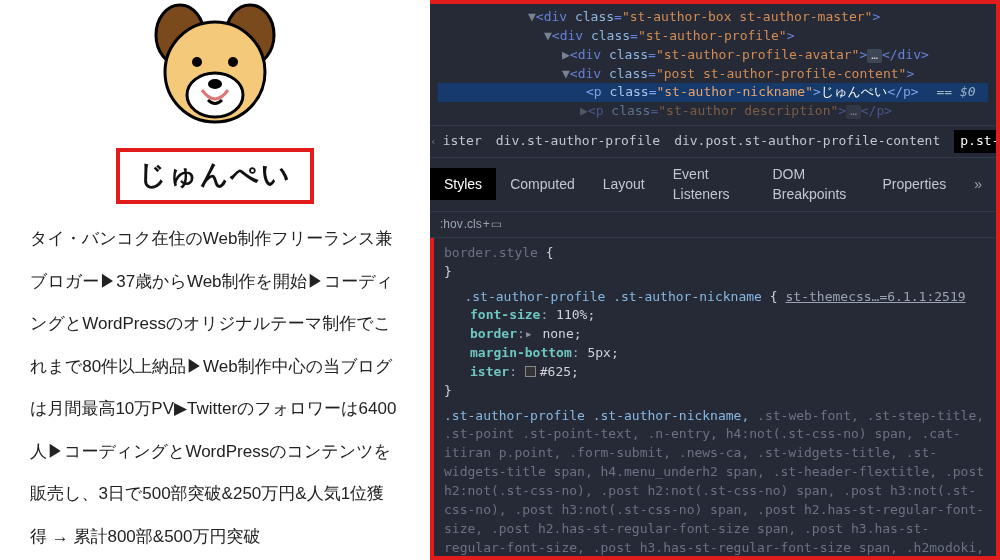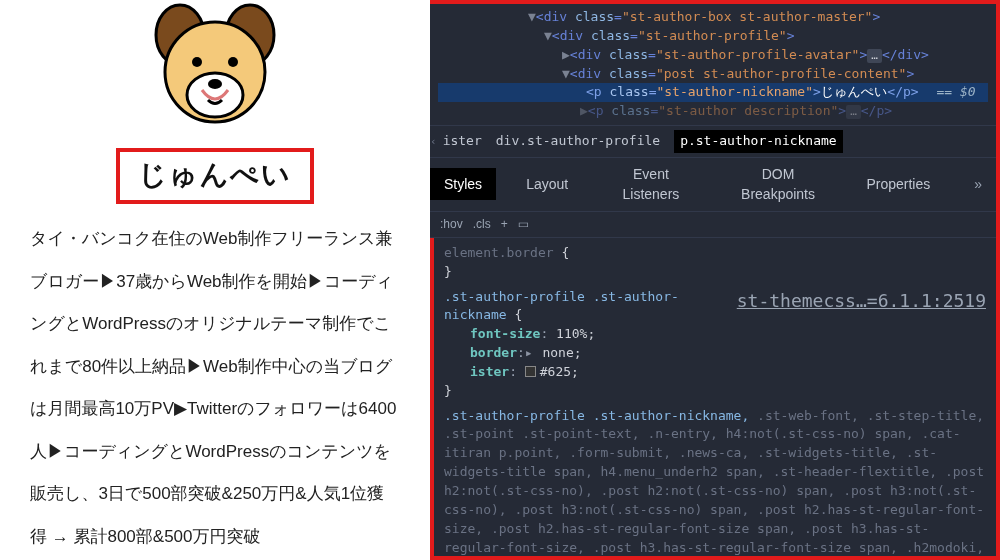--- a/index.html
+++ b/index.html
@@ -28,35 +28,35 @@
   .hl { background:#173a6c; }
   .hl .t-purple{color:#7da0e8;} .hl .t-attr{color:#a8c5ef;} .hl .t-str{color:#e7a36a;} .hl .t-text{color:#ffffff;}
   .hl .eq0 { color:#9cb3c7; font-style:italic; margin-left:10px;}
   .dots { display:inline-block; background:#3f4656; color:#cfd2d9; padding:0 4px; border-radius:2px; line-height:14px; font-size:11px; }
 
   .crumb { display:flex; align-items:center; gap:14px; padding:4px 6px 4px 8px; border-top:1px solid #31384a; border-bottom:1px solid #31384a; font-size:13px; overflow:hidden; white-space:nowrap;}
   .crumb span { color:#c1c7d2; cursor:default; }
   .crumb .caret { color:#6a7284; font-size:11px; margin:0 -8px 0 -8px; }
   .crumb .sel { color:#fff; background:#000; padding:2px 6px; }
 
-  .tabs { display:flex; align-items:center; gap:16px; border-bottom:1px solid #31384a;text-align:center; }
+  .tabs { display:flex; align-items:center; gap:0; border-bottom:1px solid #31384a; }
   .tab { padding:6px 14px; color:#c1c7d2; font-family:"Helvetica Neue",Arial,sans-serif; font-size:14px; cursor:pointer; }
   .tab.active { background:#000; color:#fff; }
   .tab.more { margin-left:auto; color:#9aa4b3; }
 
   .filter { display:flex; align-items:center; padding:4px 10px; border-bottom:1px solid #31384a; font-family:"Helvetica Neue",Arial,sans-serif; }
   .filter input { flex:1; background:transparent; border:none; outline:none; color:#b7bdc8; font-size:13px; }
-  .filter .tools { color:#9aa4b3; font-size:12px; display:flex; gap:10px; align-items:flex-start; }
+  .filter .tools { color:#9aa4b3; font-size:12px; display:flex; gap:1px; align-items:flex-start; }
   .filter .tools span { cursor:pointer; }
 
   .styles { flex:1; overflow:hidden; padding:6px 10px 10px; border-left:4px solid #e21b1b; border-bottom:4px solid #e21b1b; }
   .rule { margin-bottom:6px; }
   .rule .head { display:flex; justify-content:center; align-items:flex-start; }
   .rule .sel-seg { white-space:pre-wrap; }
-  .src { color:#9aa4b3; text-decoration:underline; white-space:nowrap; margin-left:8px; font-size:18px;}
+  .src { color:#9aa4b3; text-decoration:underline; white-space:nowrap; margin-left:8px; font-size:13px;}
   .rule .sel-active { color:#87b8e4; }
   .rule .sel-dim    { color:#6a7284; }
   .brace { color:#cfd2d9; }
   .prop  { padding-left:26px; }
   .pk { color:#6fc6c0;font-weight:bold; }
   .pv { color:#cfd2d9; }
   .swatch { display:inline-block; width:11px; height:11px; border:1px solid #888; background:#333; vertical-align:-1px; margin-right:4px;}
   .pv .tri { color:#8b93a2; margin-right:2px; }
 </style>
 </head>
@@ -95,55 +95,58 @@
       <div style="padding-left:124px"><span class="arrow">▶</span><span class="t-purple">&lt;div </span><span class="t-attr">class</span><span class="t-purple">=</span><span class="t-str">"st-author-profile-avatar"</span><span class="t-purple">&gt;</span><span class="dots">…</span><span class="t-purple">&lt;/div&gt;</span></div>
       <div style="padding-left:124px"><span class="arrow">▼</span><span class="t-purple">&lt;div </span><span class="t-attr">class</span><span class="t-purple">=</span><span class="t-str">"post st-author-profile-content"</span><span class="t-purple">&gt;</span></div>
       <div class="hl" style="padding-left:148px"><span class="t-purple">&lt;p </span><span class="t-attr">class</span><span class="t-purple">=</span><span class="t-str">"st-author-nickname"</span><span class="t-purple">&gt;</span><span class="t-text">じゅんぺい</span><span class="t-purple">&lt;/p&gt;</span><span class="eq0"> == $0</span></div>
       <div style="padding-left:142px;opacity:.5"><span class="arrow">▶</span><span class="t-purple">&lt;p </span><span class="t-attr">class</span><span class="t-purple">=</span><span class="t-str">"st-author description"</span><span class="t-purple">&gt;</span><span class="dots">…</span><span class="t-purple">&lt;/p&gt;</span></div>
     </div>
 
     <div class="crumb">
       <span class="caret">‹</span>
       <span>ister</span>
       <span>div.st-author-profile</span>
+      <span>div.post.st-author-profile-content</span>
       <span class="sel">p.st-author-nickname</span>
     </div>
 
     <div class="tabs">
       <div class="tab active">Styles</div>
+      <div class="tab">Computed</div>
       <div class="tab">Layout</div>
       <div class="tab">Event Listeners</div>
       <div class="tab">DOM Breakpoints</div>
       <div class="tab">Properties</div>
       <div class="tab more">»</div>
     </div>
 
     <div class="filter">
       <div class="tools">
         <span>:hov</span>
         <span>.cls</span>
         <span>+</span>
         <span>▭</span>
       </div>
     </div>
 
     <div class="styles">
 
       <div class="rule">
-        <span class="sel-dim">element.border</span> <span class="brace">{</span><br>
+        <span class="sel-dim">border.style</span> <span class="brace">{</span><br>
         <span class="brace">}</span>
       </div>
 
       <div class="rule">
         <div class="head">
           <span><span class="sel-active">.st-author-profile .st-author-nickname</span> <span class="brace">{</span></span>
           <span class="src">st-themecss…=6.1.1:2519</span>
         </div>
         <div class="prop"><span class="pk">font-size</span>: <span class="pv">110%;</span></div>
         <div class="prop"><span class="pk">border</span>:<span class="pv"><span class="tri">▸</span> <span>none;</span></span></div>
+        <div class="prop"><span class="pk">margin-bottom</span>: <span class="pv">5px;</span></div>
         <div class="prop"><span class="pk">ister</span>: <span class="pv"><span class="swatch"></span><span>#625;</span></span></div>
         <span class="brace">}</span>
       </div>
 
       <div class="rule">
         <div class="head">
           <span class="sel-seg"><span class="sel-active">.st-author-profile .st-author-nickname,</span><span class="sel-dim"> .st-web-font, .st-step-title, .st-point .st-point-text, .n-entry, h4:not(.st-css-no) span, .cat-itiran p.point, .form-submit, .news-ca, .st-widgets-title, .st-widgets-title span, h4.menu_underh2 span, .st-header-flextitle, .post h2:not(.st-css-no), .post h2:not(.st-css-no) span, .post h3:not(.st-css-no), .post h3:not(.st-css-no) span, .post h2.has-st-regular-font-size, .post h2.has-st-regular-font-size span, .post h3.has-st-regular-font-size, .post h3.has-st-regular-font-size span, .h2modoki, .h3modoki, .entry-title:not(.st-css-no), .post .entry-title:not(.st-css-no) </span></span>
         </div>
 
       </div>

